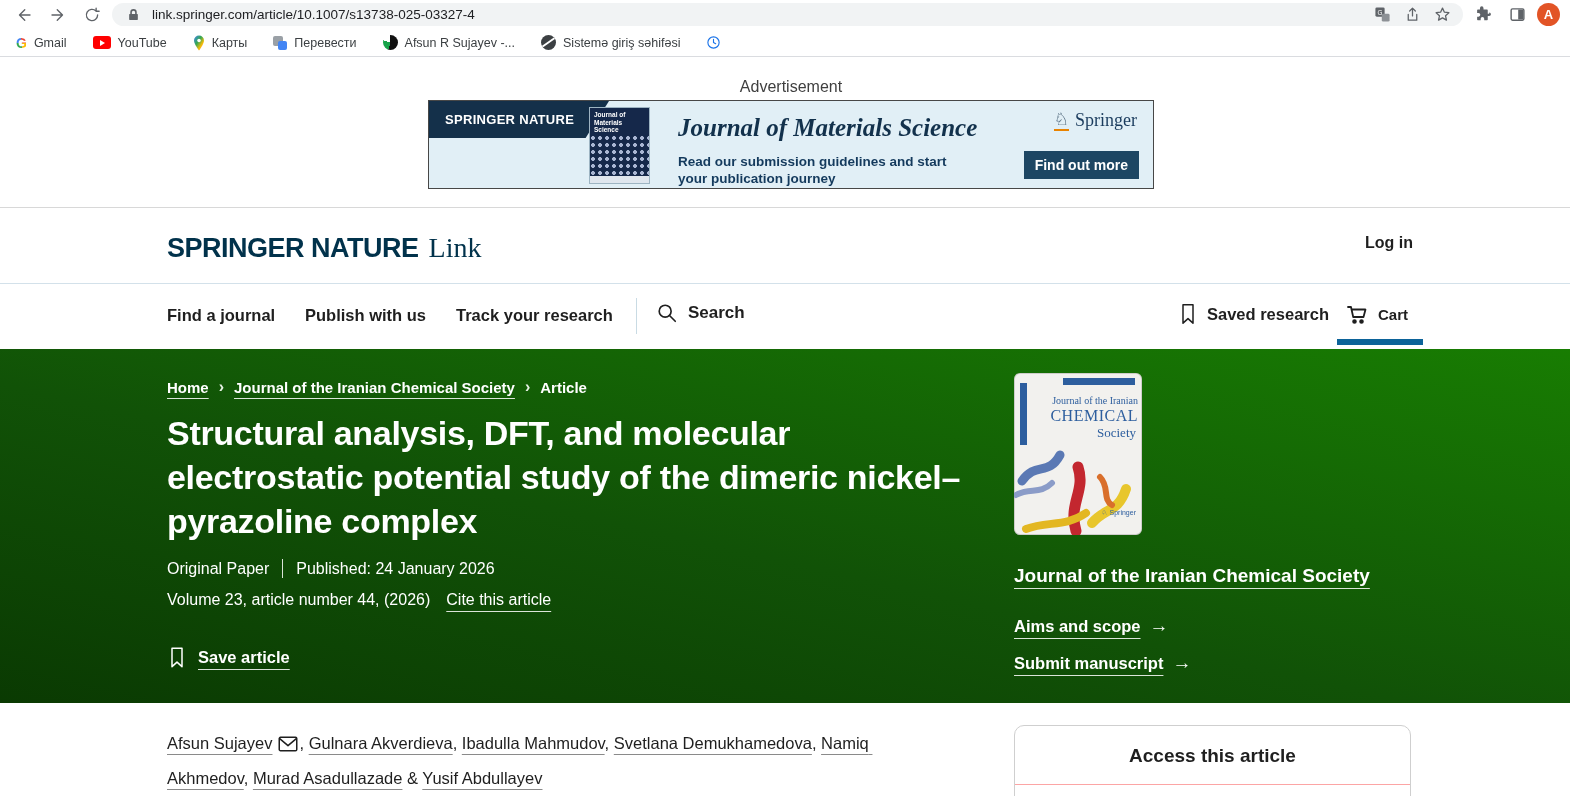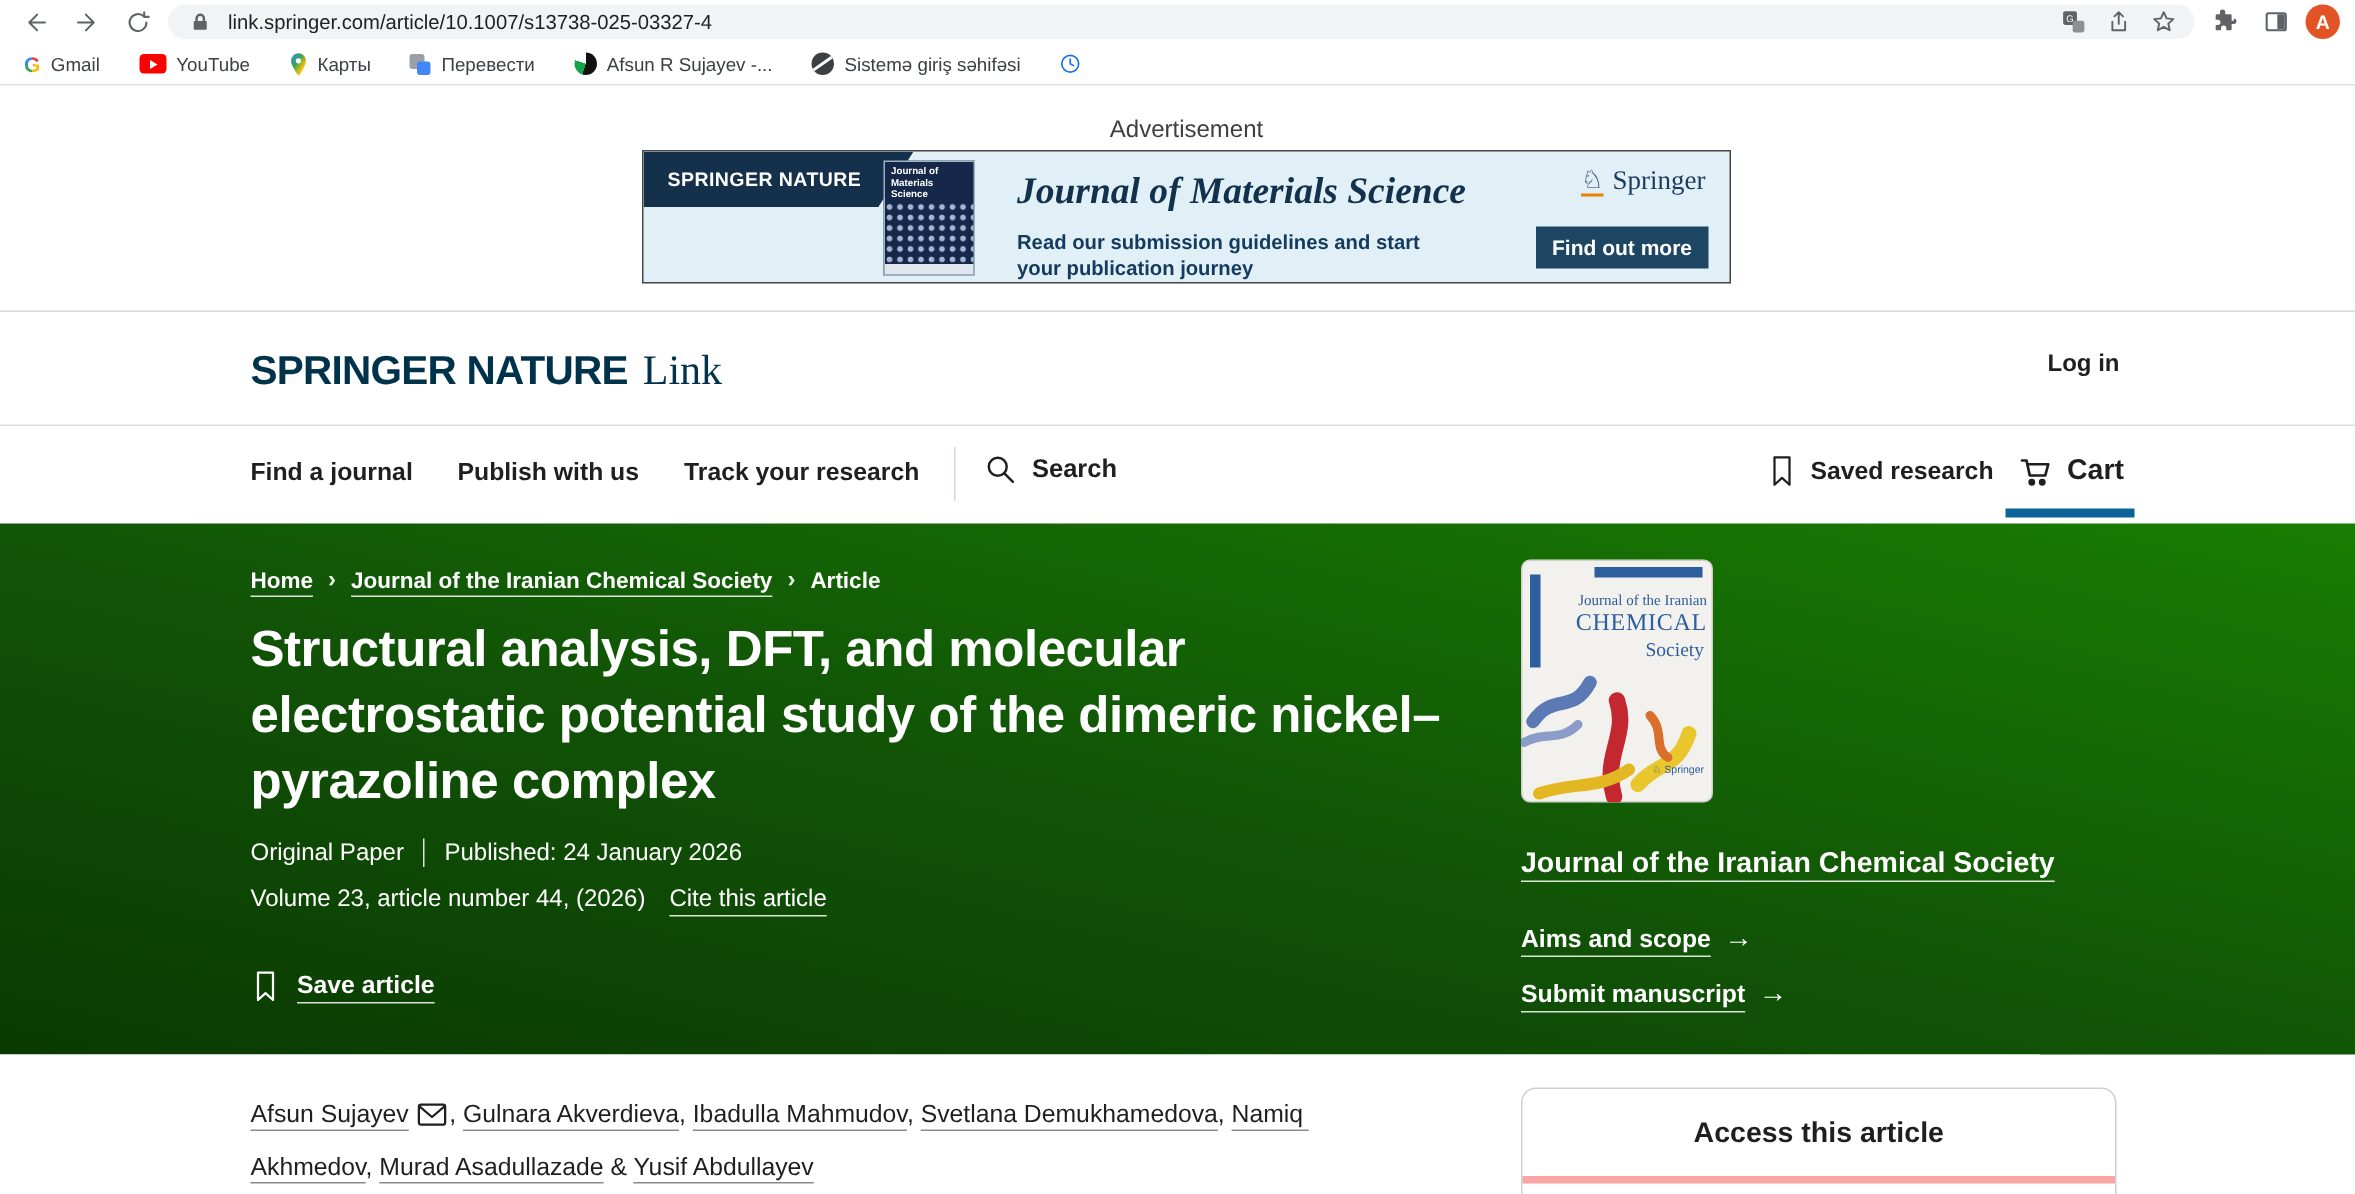--- a/index.html
+++ b/index.html
@@ -74,21 +74,21 @@
 
   
   .site-nav { position:absolute; top:284px; left:0; width:1570px; height:65px; background:#fff; }
   .nav-item { position:absolute; top:22px; font-size:16.5px; font-weight:600; color:#1f1f1f; cursor:pointer; white-space:nowrap; }
   .nav-vdiv { position:absolute; left:636px; top:14px; width:1px; height:36px; background:#c9dbe4; }
   .nav-search { position:absolute; left:656px; top:18px; display:flex; align-items:center; gap:10px;
     font-size:17px; font-weight:600; color:#1f1f1f; cursor:pointer; }
   .nav-saved { position:absolute; left:1178px; top:18px; display:flex; align-items:center; gap:9px;
     font-size:16.5px; font-weight:600; color:#1f1f1f; cursor:pointer; }
   .nav-cart { position:absolute; left:1345px; top:18px; display:flex; align-items:center; gap:9px;
-    font-size:19px; font-weight:600; color:#1f1f1f; cursor:pointer; }
+    font-size:15px; font-weight:600; color:#1f1f1f; cursor:pointer; }
   .cart-indicator { position:absolute; left:1337px; top:55px; width:86px; height:6px; background:#0c6399; }
 
   
   .hero { position:absolute; top:349px; left:0; width:1570px; height:354px;
     background:linear-gradient(to top right, #0a3a02 0%, #115207 45%, #187d02 100%); }
   .crumbs { position:absolute; left:167px; top:29px; font-size:15px; font-weight:600; color:#fff;
     display:flex; align-items:center; gap:10px; white-space:nowrap; }
   .crumb-link { color:#fff; text-decoration:underline; text-underline-offset:5px;
     text-decoration-thickness:1px; text-decoration-color:rgba(255,255,255,.85); cursor:pointer; }
   .crumb-sep { font-size:16px; color:#e8f2e6; }
@@ -125,21 +125,21 @@
   
   .below { position:absolute; top:703px; left:0; width:1360px; height:93px; background:#fff; }
   .authors { position:absolute; left:167px; top:24px; width:770px; font-size:16.5px;
     line-height:32px; color:#1f1f1f; white-space:pre-wrap; }
   .alink { color:#1f1f1f; text-decoration:underline; text-underline-offset:5px;
     text-decoration-thickness:1px; text-decoration-color:#8a8a8a; cursor:pointer; }
   .mail-ico { display:inline-block; vertical-align:-3px; margin:0 1px 0 6px; }
   .access-card { position:absolute; left:1014px; top:22px; width:397px; height:120px;
     background:#fff; border:1px solid #cfcfcf; border-radius:10px 10px 0 0; }
   .access-title { padding:19px 0 17px; text-align:center; font-size:19px; font-weight:700;
-    color:#1f1f1f; border-bottom:5px solid #fca5a5; }
+    color:#1f1f1f; border-bottom:1px solid #fca5a5; }
 
   svg.stroke { fill:none; stroke:currentColor; stroke-width:1.8; stroke-linecap:round; stroke-linejoin:round; }
 </style>
 </head>
 <body>
 
 <div id="page">
 
   <div class="chrome-row1">
     <span class="nav-ico">

